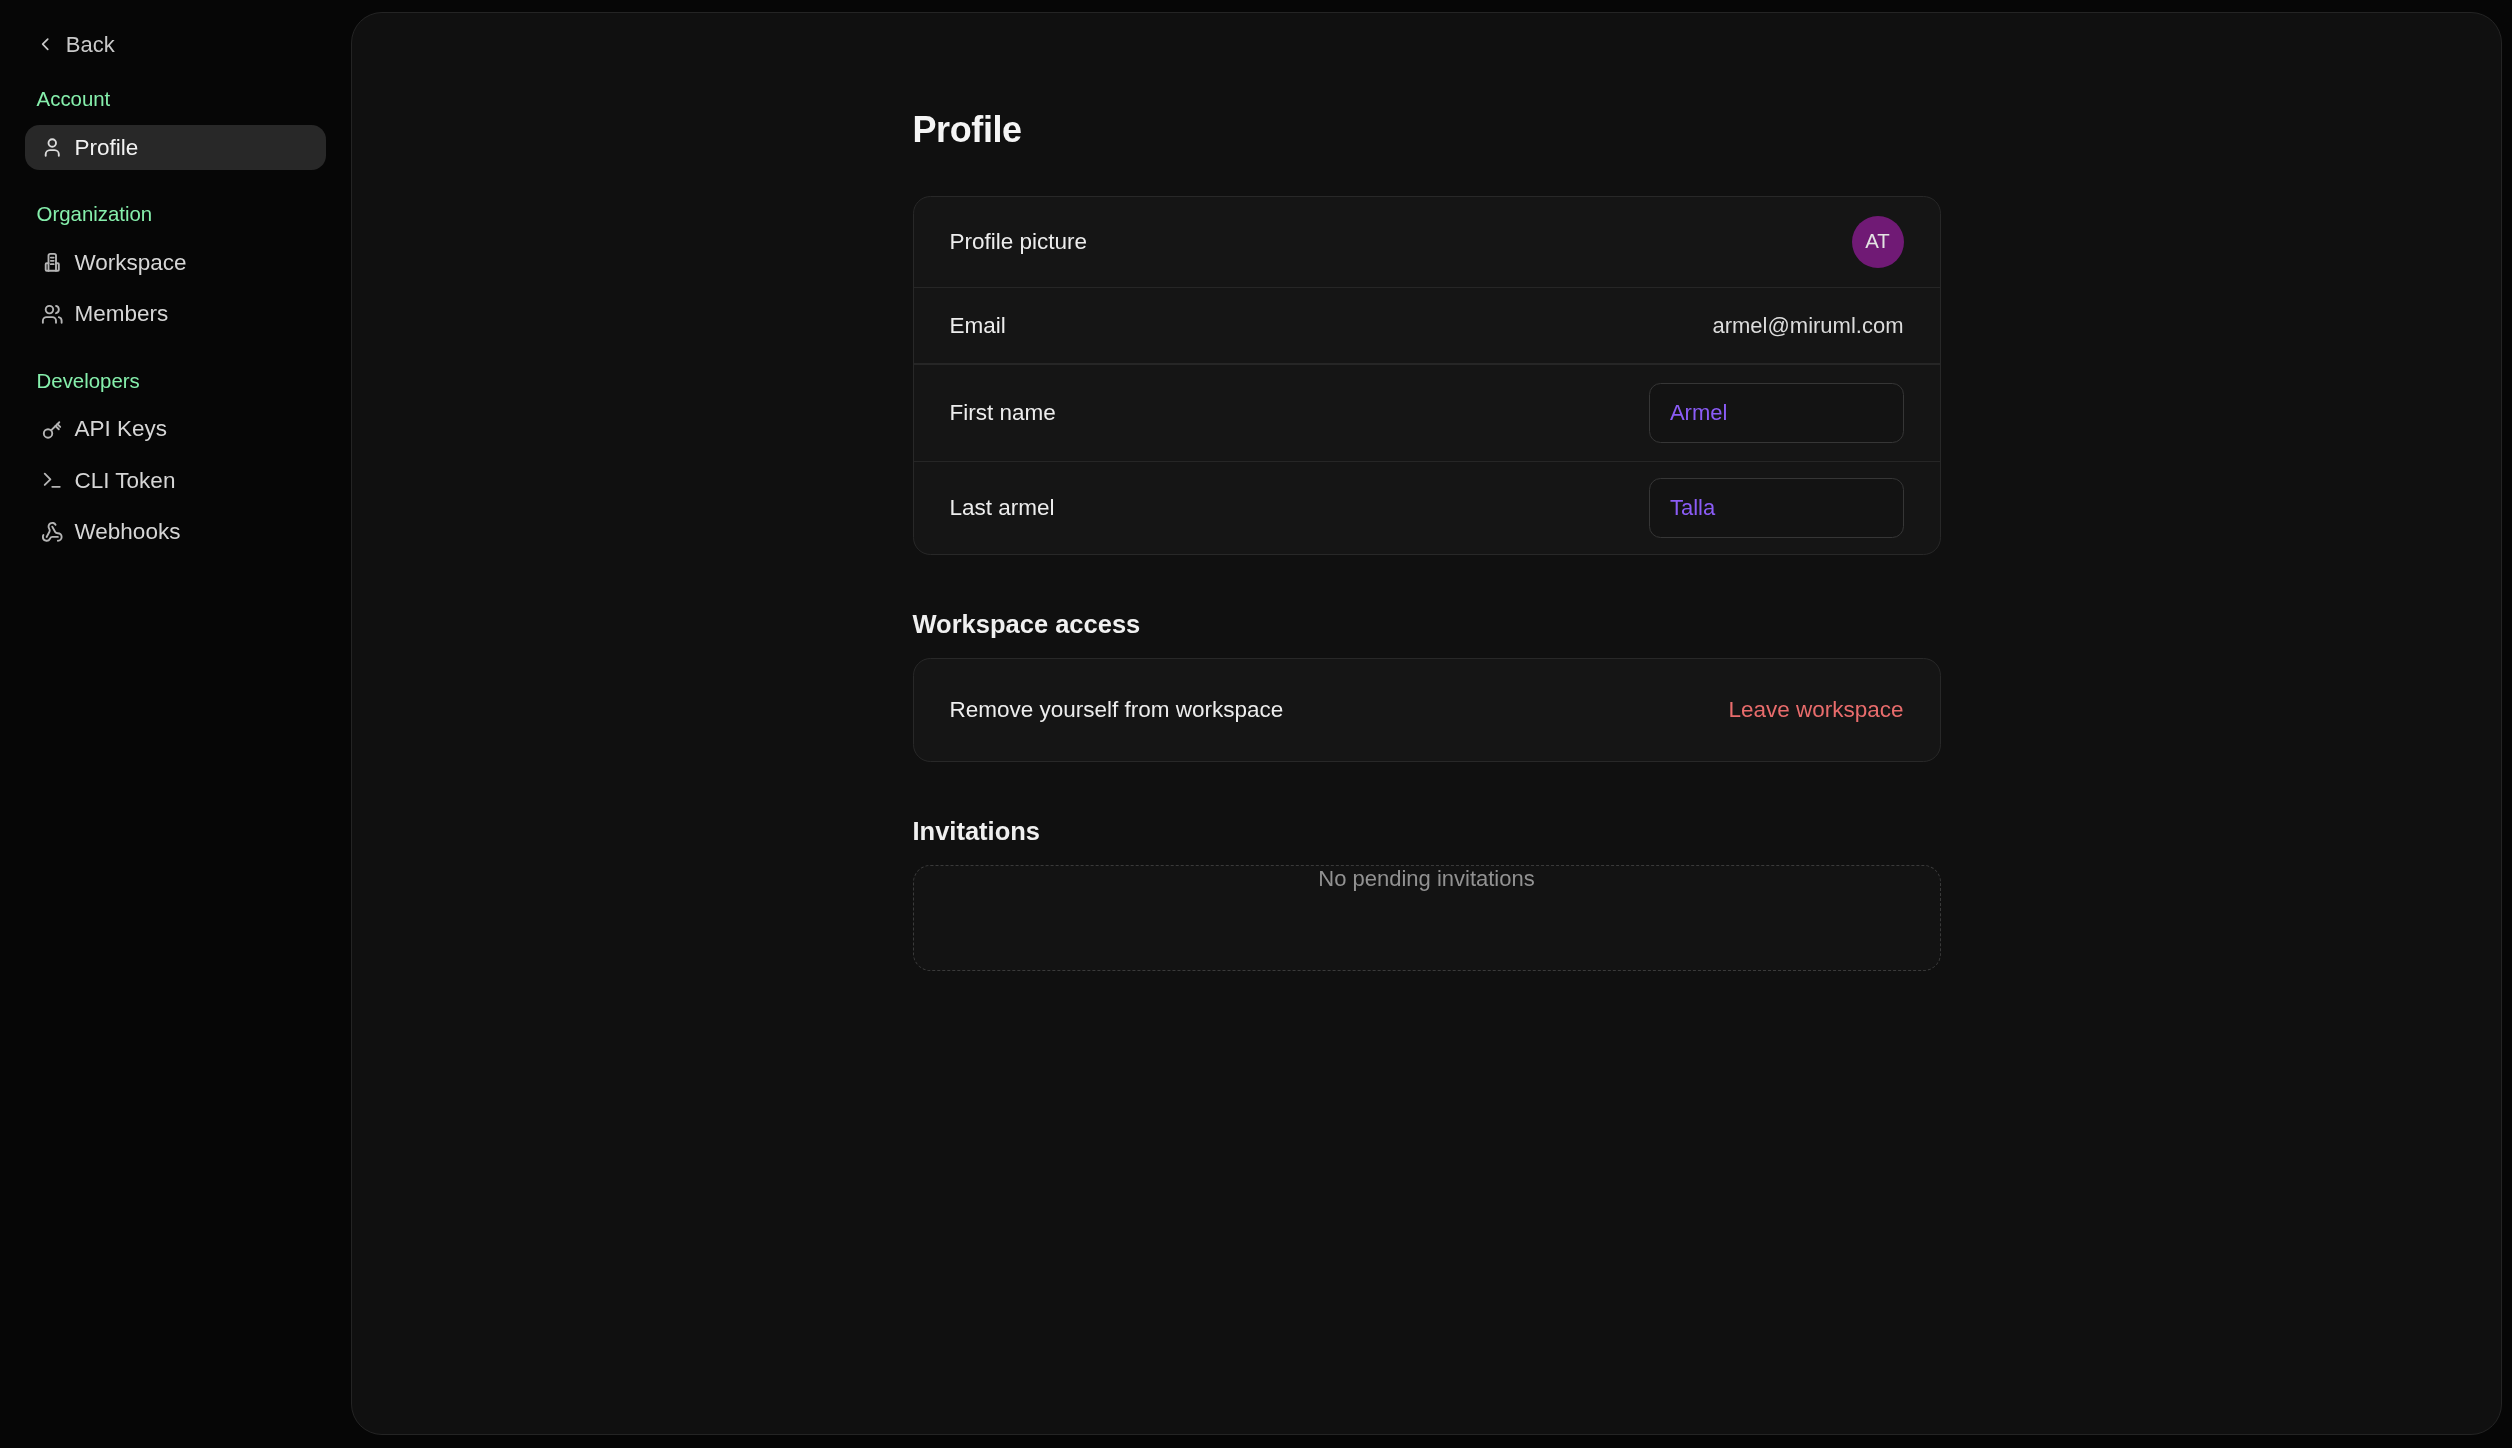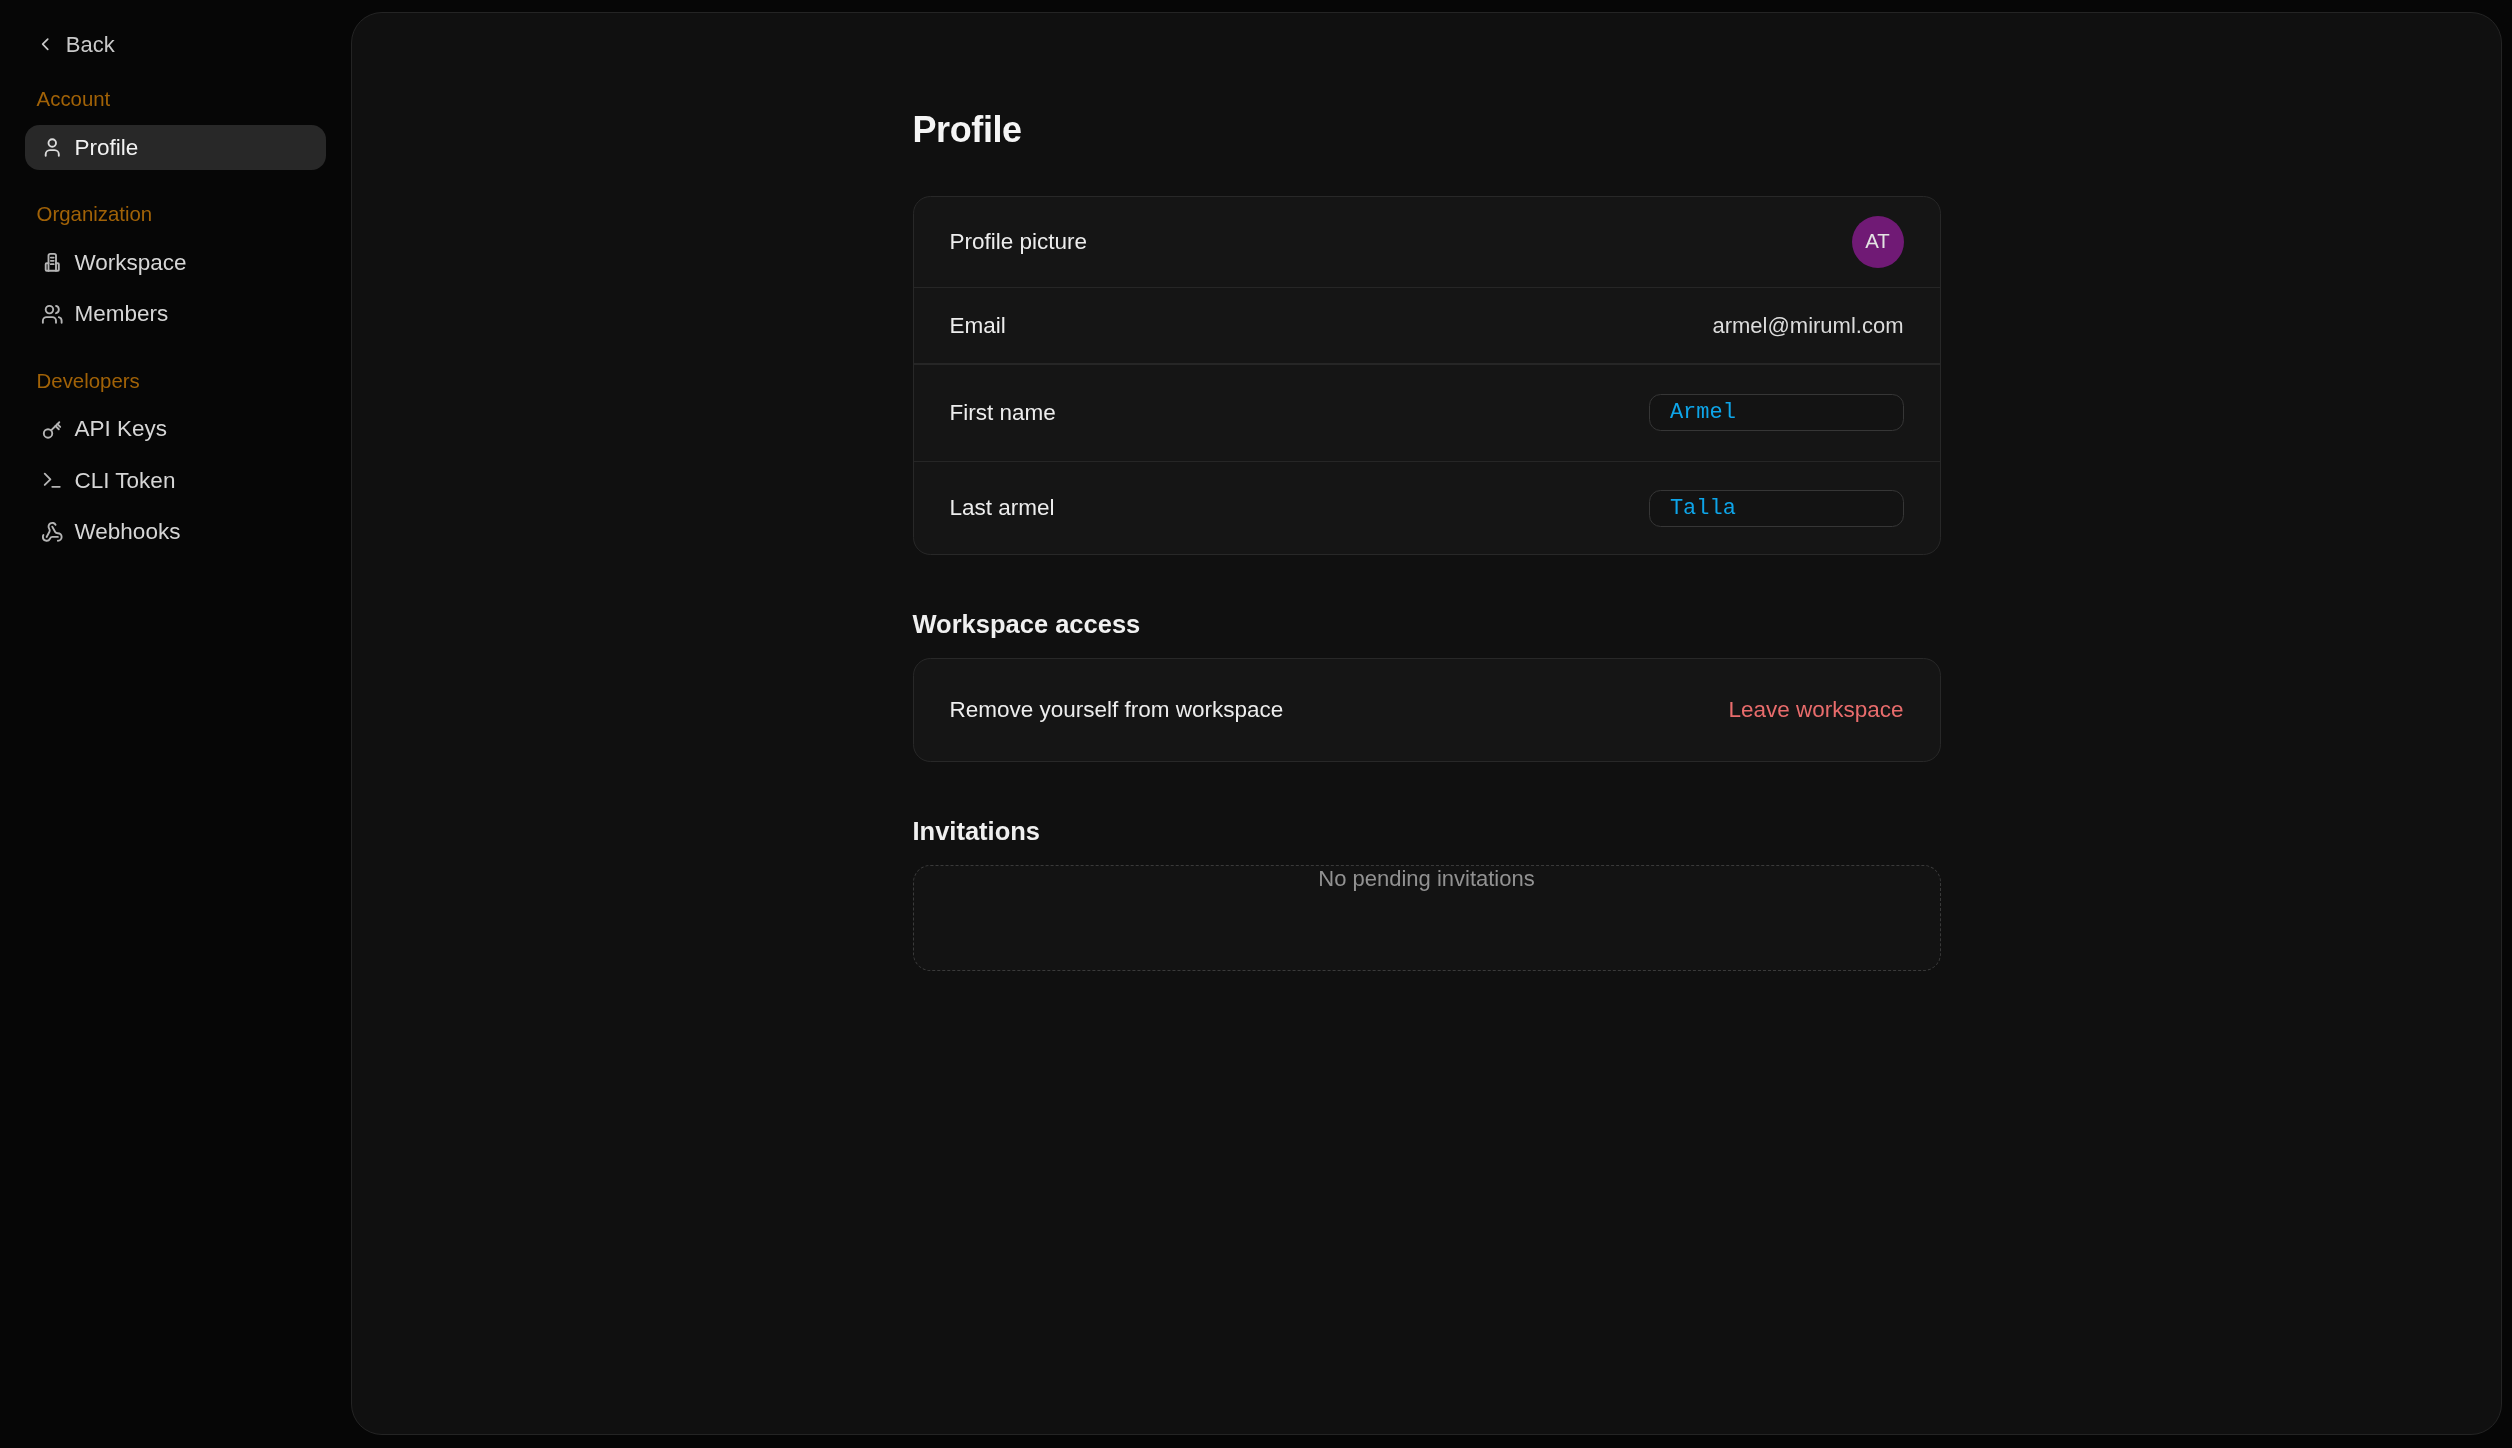--- a/index.html
+++ b/index.html
@@ -24,21 +24,21 @@
     gap: 10.2px;
     padding-left: 10.2px;
     height: 25px;
     color: #c9c9c9;
     font-size: 22px;
     cursor: pointer;
   }
   .back-row svg { width: 20.4px; height: 20.4px; stroke: #c9c9c9; }
   .nav-section-label {
     font-size: 20.4px;
-    color: #a16207;
+    color: #86efac;
     padding-left: 11.6px;
     margin-top: 33px;
     margin-bottom: 14px;
   }
   .nav-section-label.first { margin-top: 31px; }
   .nav-items { display: flex; flex-direction: column; gap: 6.5px; }
   .nav-item {
     display: flex;
     align-items: center;
     gap: 11px;
@@ -105,27 +105,27 @@
     background: #701a75;
     color: #e3e3e3;
     font-size: 20.4px;
     display: flex;
     align-items: center;
     justify-content: center;
     cursor: pointer;
   }
   .text-input {
     width: 255px;
-    height: 37px;
+    height: 60px;
     background: #131313;
     border: 1.5px solid #363636;
     border-radius: 11.6px;
-    color: #0ea5e9;
+    color: #8b5cf6;
     font-size: 22px;
-    font-family: Liberation Mono, monospace;
+    font-family: Liberation Sans, sans-serif;
     padding: 0 20.4px;
     outline: none;
   }
 
   .section-heading {
     font-size: 25.5px;
     font-weight: 600;
     color: #f0f0f0;
     margin-top: 55px;
     margin-bottom: 19px;

